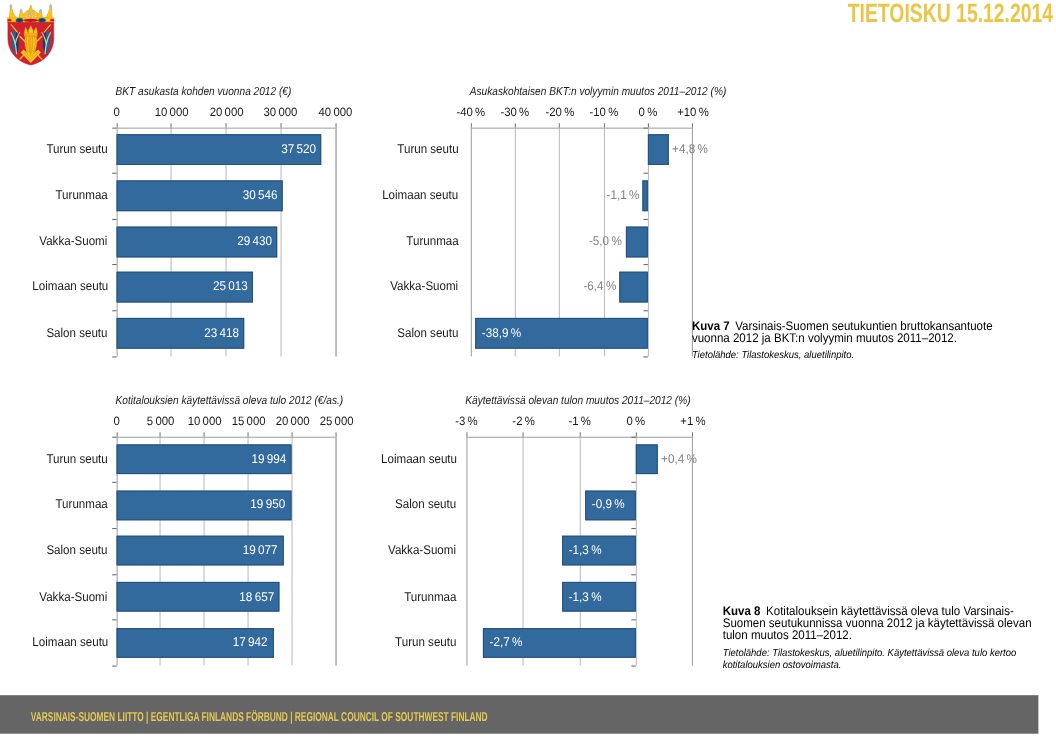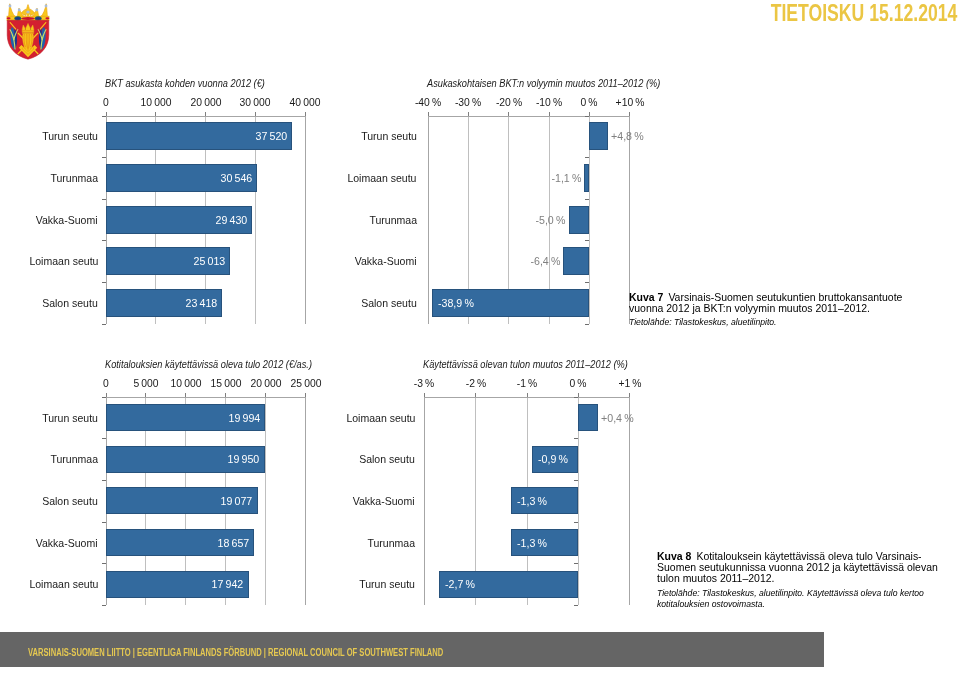--- a/index.html
+++ b/index.html
@@ -1,20 +1,20 @@
 <!DOCTYPE html>
 <html><head>
 <meta charset="utf-8">
 <title>Tietoisku</title>
 <style>
   html,body{margin:0;padding:0;}
   body{width:960px;height:674px;background:#ffffff;font-family:"Liberation Sans",sans-serif;position:relative;overflow:hidden;-webkit-font-smoothing:antialiased;}
   #header-title{position:absolute;right:2.6px;top:-1.5px;font-weight:bold;font-size:24px;color:#ebc644;white-space:nowrap;transform:scaleX(0.734);transform-origin:100% 50%;}
   #logo{position:absolute;left:5.6px;top:1.5px;width:43px;height:69px;}
-  #footer-bar{position:absolute;left:0;top:632px;width:824px;height:35.2px;background:#656565;}
+  #footer-bar{position:absolute;left:0;top:632px;width:944px;height:35.2px;background:#656565;}
   #footer-text{position:absolute;left:28.4px;top:12.6px;font-size:11.7px;font-weight:bold;color:#e5c851;white-space:nowrap;transform:scaleX(0.65);transform-origin:0 50%;}
   .chart{position:absolute;left:0;top:0;width:960px;height:674px;}
   .chart-title{position:absolute;font-style:italic;font-size:10.6px;color:#1a1a1a;white-space:nowrap;transform:scaleX(0.87);transform-origin:0 50%;}
   .tick-label{position:absolute;font-size:11px;color:#1a1a1a;white-space:nowrap;transform:translateX(-50%) scaleX(0.94);}
   .cat-label{position:absolute;font-size:11.5px;color:#1a1a1a;white-space:nowrap;transform:translateY(-50%) scaleX(0.915);transform-origin:100% 50%;}
   .bar{position:absolute;background:#336a9e;border:1px solid #27527c;box-sizing:border-box;}
   .gridline{position:absolute;width:1px;background:#bfbfbf;}
   .axisline{position:absolute;width:1px;background:#a6a6a6;}
   .topline{position:absolute;height:1px;background:#a6a6a6;}
   .tickmark{position:absolute;width:1px;background:#7f7f7f;height:4px;}

